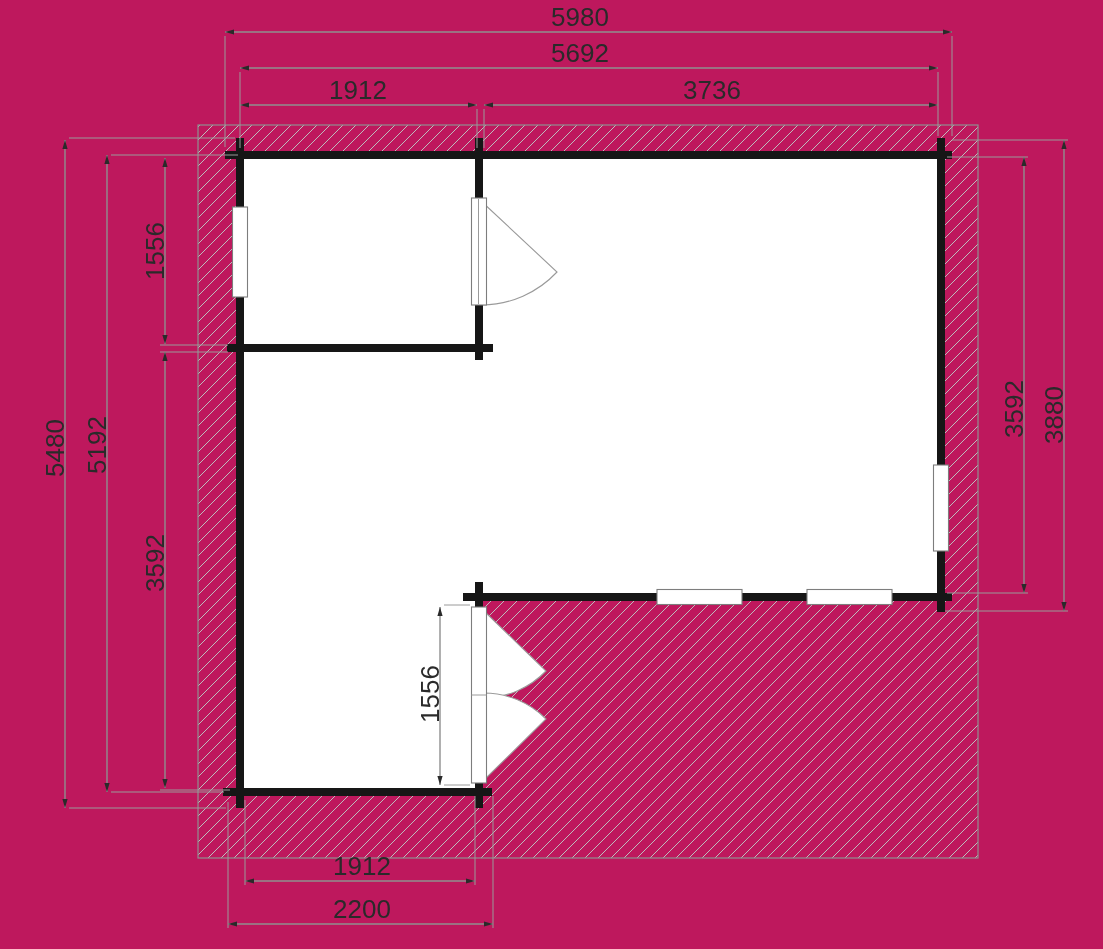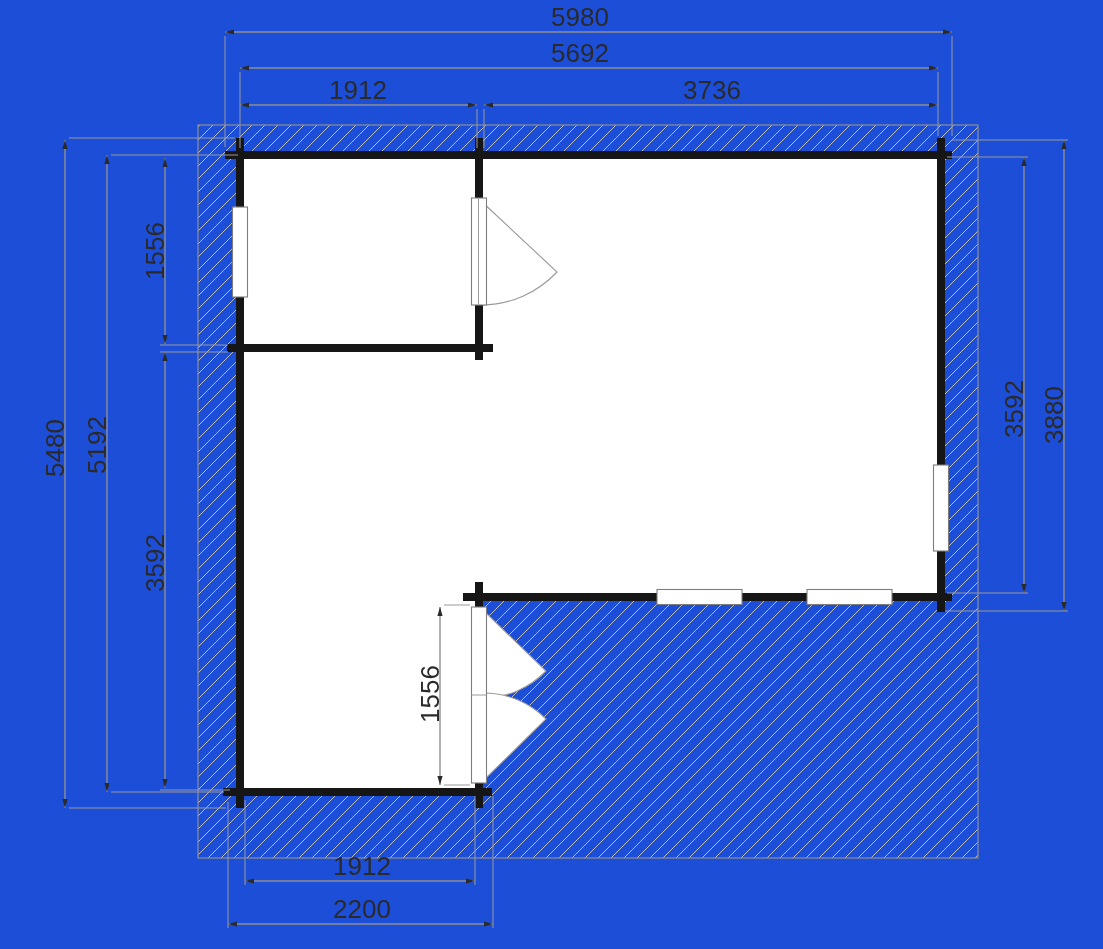--- a/index.html
+++ b/index.html
@@ -1,16 +1,16 @@
 <!DOCTYPE html>
 <html><head>
 <meta charset="utf-8">
 <style>
   html,body{margin:0;padding:0;background:#ffffff;}
-  #stage{position:relative;width:1103px;height:949px;background:#1d4ed8;overflow:hidden;
+  #stage{position:relative;width:1103px;height:949px;background:#be185d;overflow:hidden;
          font-family:"Liberation Sans","DejaVu Sans",sans-serif;}
   svg{position:absolute;left:0;top:0;}
   svg text{font-family:"Liberation Sans","DejaVu Sans",sans-serif;}
 </style>
 </head>
 <body>
 
 <div id="stage">
     <svg viewBox="0 0 1103 949" width="1103" height="949">
       <defs>

